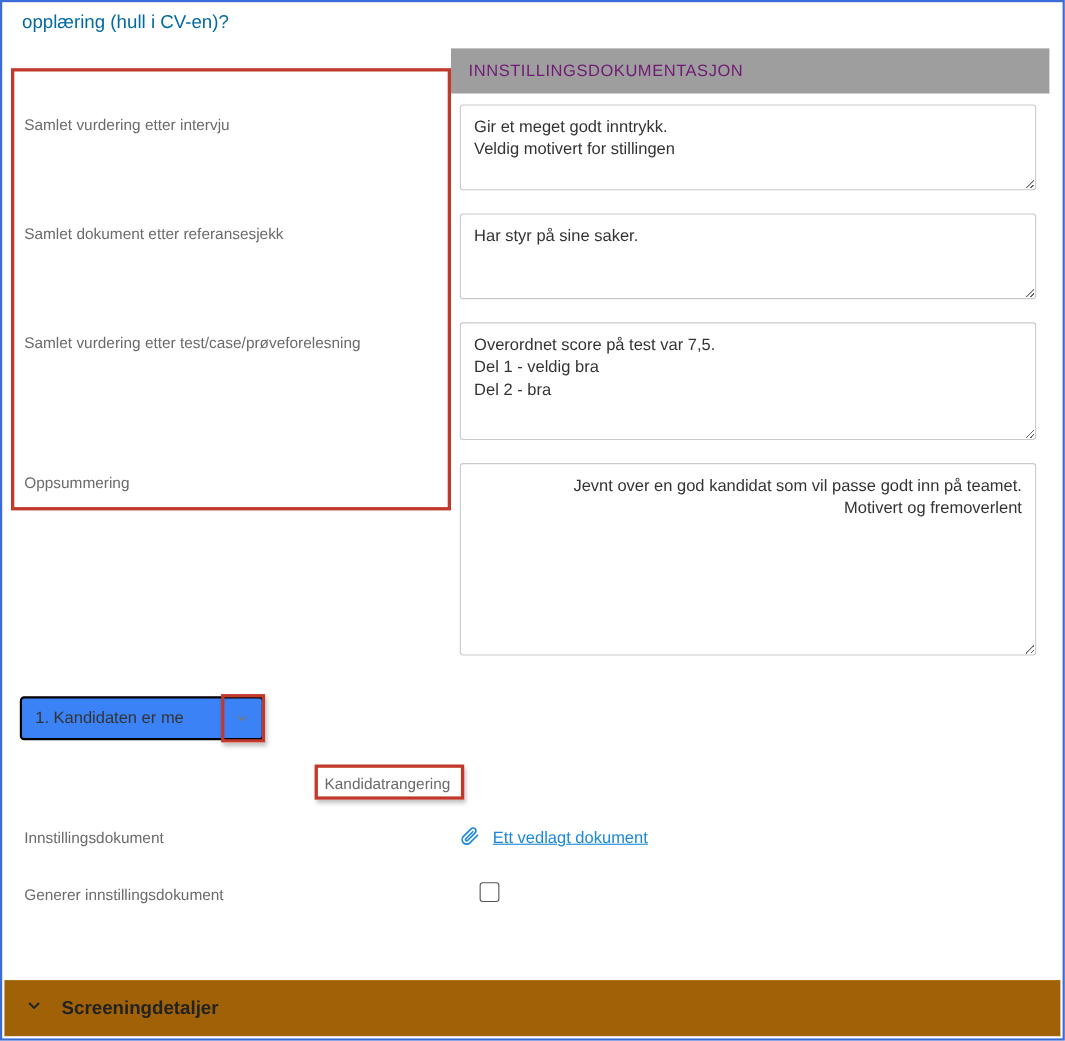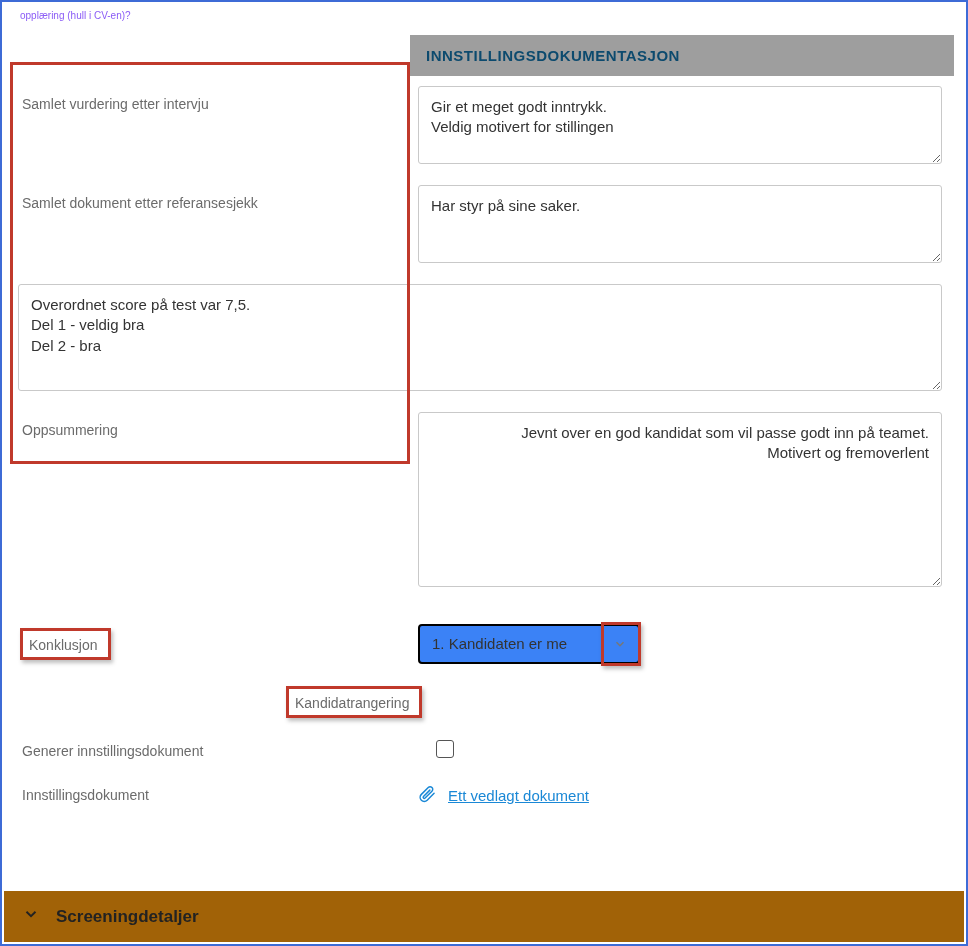--- a/index.html
+++ b/index.html
@@ -11,28 +11,28 @@
     width: 968px;
     height: 946px;
     border: 2px solid #3d6bd6;
     position: relative;
     overflow: hidden;
   }
   .content {
     padding: 0 8px;
   }
   .top-fragment {
-    color: #8b5cf6;
-    font-size: 10px;
+    color: #0369a1;
+    font-size: 17px;
     padding: 8px 10px 14px 10px;
   }
   .section-header {
     background: #9e9e9e;
-    color: #0c4a6e;
-    font-weight: bold;
+    color: #701a75;
+    font-weight: normal;
     font-size: 15px;
     padding: 12px 16px;
     margin-left: 400px;
     margin-right: 4px;
     letter-spacing: 0.5px;
   }
   .form-area {
     padding: 10px 8px 0 8px;
     position: relative;
   }
@@ -174,41 +174,37 @@
     </div>
 
     <div class="form-row">
       <div class="label-col">Samlet dokument etter referansesjekk</div>
       <div class="field-col">
         <textarea class="ta ta-short" style="">Har styr på sine saker.</textarea>
       </div>
     </div>
 
     <div class="form-row">
+      <div class="label-col">Samlet vurdering etter test/case/prøveforelesning</div>
       <div class="field-col">
         <textarea class="ta ta-med" style="">Overordnet score på test var 7,5.
 Del 1 - veldig bra
 Del 2 - bra</textarea>
       </div>
     </div>
 
     <div class="form-row" style="margin-bottom:34px;">
       <div class="label-col">Oppsummering</div>
       <div class="field-col">
         <textarea class="ta ta-tall" style="">Jevnt over en god kandidat som vil passe godt inn på teamet.
 Motivert og fremoverlent</textarea>
       </div>
     </div>
 
     <div class="form-row" style="align-items:center; margin-bottom:22px;">
-      <div class="label-col" style="padding-top:0;">
-        <span class="label-small-wrap">
-          <span class="plain-label">Konklusjon</span>
-        </span>
-      </div>
       <div class="field-col">
         <div class="select-wrap">
           <span class="sel-text">1. Kandidaten er me</span>
           <span class="chev-area">
             <svg width="14" height="14" viewBox="0 0 24 24" fill="none" stroke="#777" stroke-width="2.5">
                 <polyline points="6 9 12 15 18 9"></polyline>
               </svg>
           </span>
           <span class="chev-red"></span>
         </div>
@@ -216,45 +212,45 @@
     </div>
 
     <div class="form-row" style="align-items:center; margin-bottom:22px;flex-direction:column;">
       <div class="label-col" style="padding-top:0;">
         <span class="label-small-wrap">
           <span class="plain-label">Kandidatrangering</span>
         </span>
       </div>
     </div>
 
-    <div class="form-row" style="align-items:center; margin-bottom:22px;">
-      <div class="label-col plain-label" style="padding-top:0;">
-        <span>Generer innstillingsdokument</span>
-      </div>
-      <div class="field-col" style="padding-left:18px;">
-        <span class="checkbox-vis"></span>
-      </div>
-    </div>
-
     <div class="form-row" style="align-items:center; margin-bottom:30px;">
       <div class="label-col plain-label" style="padding-top:0;">
         <span>Innstillingsdokument</span>
       </div>
       <div class="field-col">
         <span class="attach-row">
           <span>
             <svg width="18" height="18" viewBox="0 0 24 24" fill="none" stroke="#1a88d6" stroke-width="2" stroke-linecap="round" stroke-linejoin="round">
                 <path d="M21.44 11.05l-9.19 9.19a5.5 5.5 0 0 1-7.78-7.78l9.19-9.19a3.5 3.5 0 0 1 4.95 4.95l-9.19 9.19a1.5 1.5 0 0 1-2.12-2.12l8.49-8.49"></path>
               </svg>
           </span>
           <a href="#" class="link-blue">Ett vedlagt dokument</a>
         </span>
       </div>
     </div>
 
+    <div class="form-row" style="align-items:center; margin-bottom:22px;">
+      <div class="label-col plain-label" style="padding-top:0;">
+        <span>Generer innstillingsdokument</span>
+      </div>
+      <div class="field-col" style="padding-left:18px;">
+        <span class="checkbox-vis"></span>
+      </div>
+    </div>
+
   </div>
 
   <div class="red-box-1"></div>
 </div>
 
 <div class="bottom-bar">
   <span>
     <svg width="18" height="18" viewBox="0 0 24 24" fill="none" stroke="#222" stroke-width="2.5">
         <polyline points="6 9 12 15 18 9"></polyline>
       </svg>

